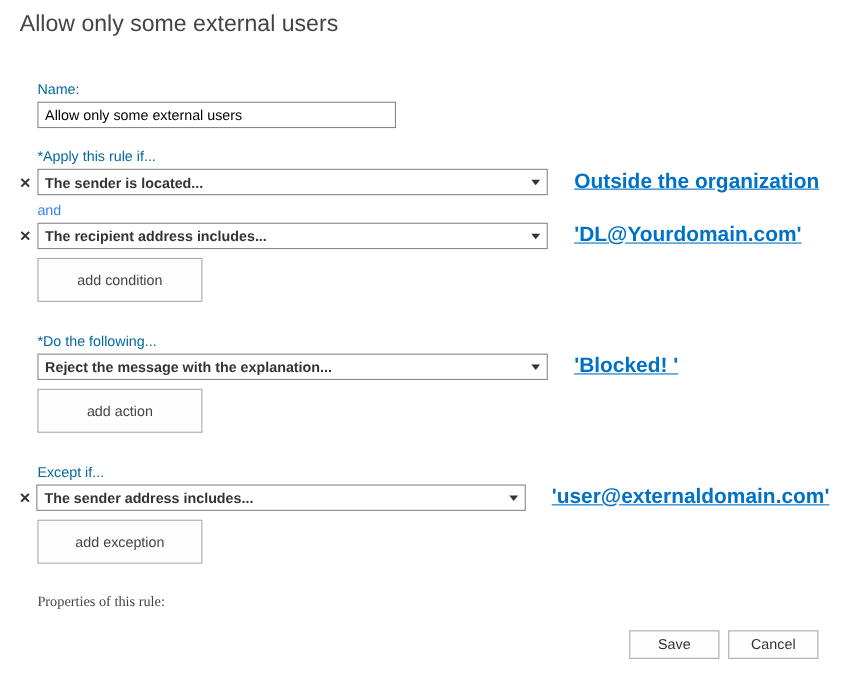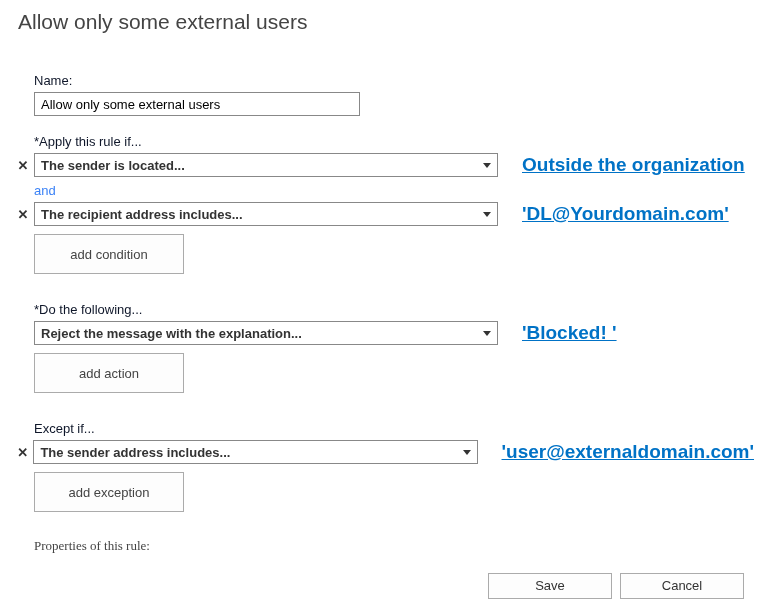--- a/index.html
+++ b/index.html
@@ -28,21 +28,21 @@
     padding: 18px 18px 0 34px;
   }
   .scroll-area::-webkit-scrollbar { width: 16px; }
   .scroll-area::-webkit-scrollbar-track { background: #f0f0f0; }
   .scroll-area::-webkit-scrollbar-thumb { background: #c2c2c2; }
   .scroll-area::-webkit-scrollbar-button {
     background: #f0f0f0;
     height: 16px;
     display: block;
   }
-  .label { color: #0f172a; margin-bottom: 4px; display: block; }
+  .label { color: #0369a1; margin-bottom: 4px; display: block; }
   .text-input {
     font-family: inherit;
     font-size: 13px;
     padding: 3px 6px;
     border: 1px solid #888;
     height: 24px;
   }
   .name-input { width: 326px; }
   .priority-input { width: 42px; margin-top: 4px; }
 
@@ -114,21 +114,21 @@
     position: absolute;
     left: 0; right: 0; bottom: 0;
     height: 55px;
     display: flex;
     justify-content: flex-end;
     align-items: center;
     padding-right: 28px;
     gap: 8px;
   }
   .footer button {
-    width: 124px;
+    width: 82px;
     height: 26px;
     border: 1px solid #ababab;
     background: #fdfdfd;
     font-family: inherit;
     font-size: 13px;
     cursor: pointer;
     color: #333;
   }
 </style>
 </head>

